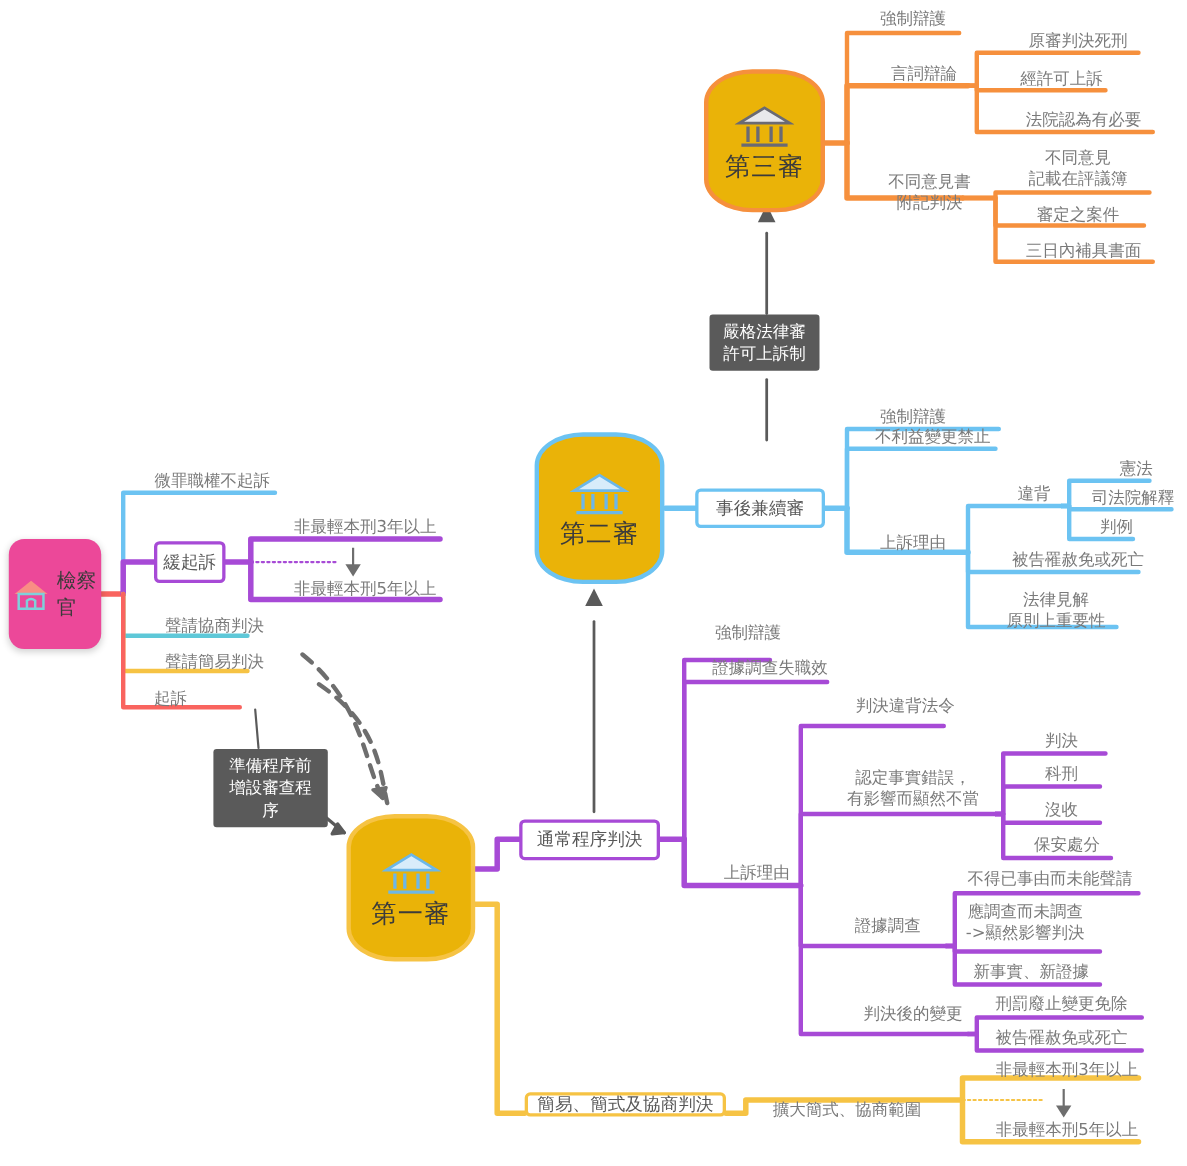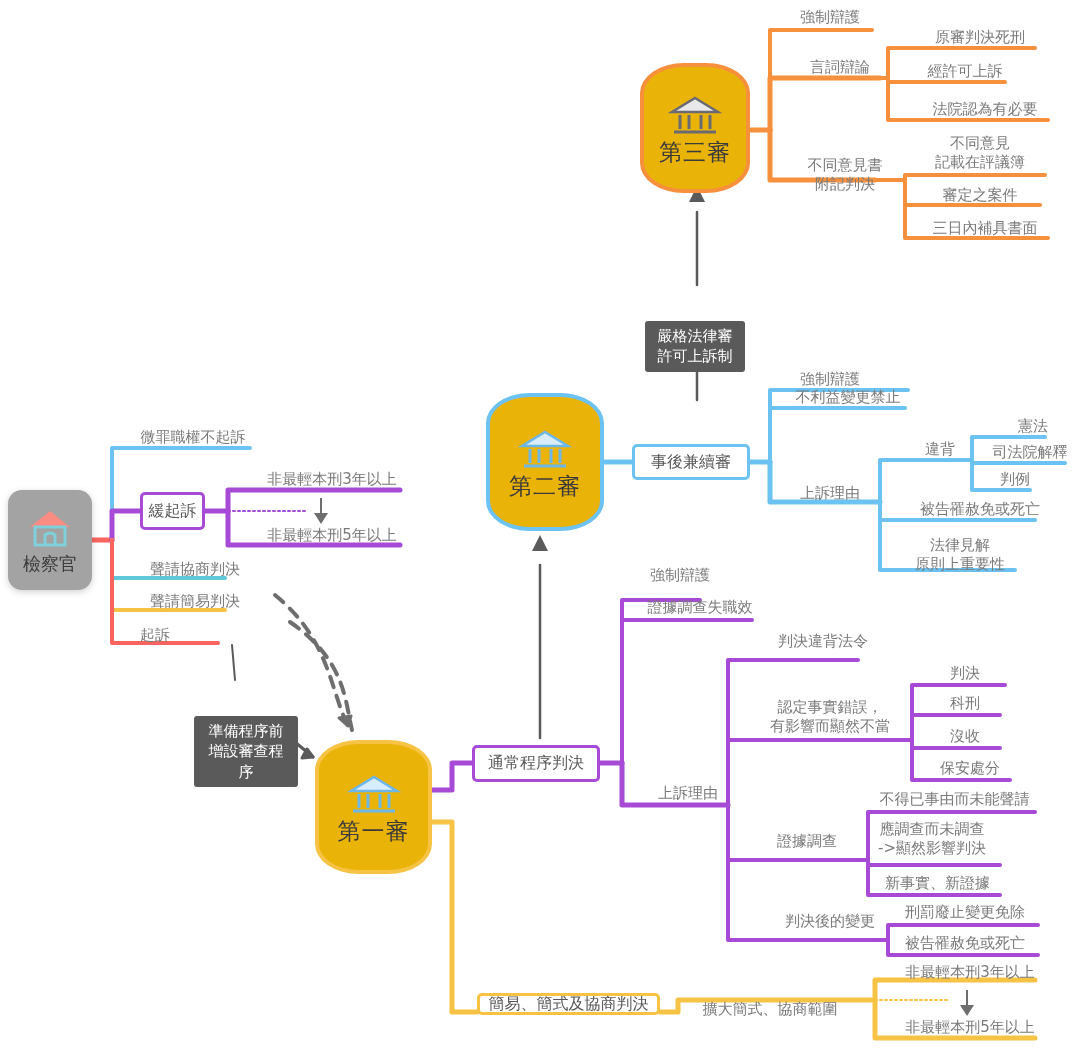--- a/index.html
+++ b/index.html
@@ -24,41 +24,41 @@
   }
   .capsule.blue{border-color:#6cc3f2;}
   .capsule.orange{border-color:#f6903d;}
   .capsule .cap-title{
     font-size:23px;color:#3b3b3b;letter-spacing:1px;line-height:1;
   }
   .bank{width:54px;height:44px;display:block;}
 
   
   .homecard{
-    background:#a3a3a3;border-radius:14px;
+    background:#ec4899;border-radius:14px;
     box-shadow:0 2px 7px rgba(0,0,0,.18);
-    display:flex;flex-direction:column;align-items:center;justify-content:center;gap:3px;
+    display:flex;flex-direction:row;align-items:center;justify-content:center;gap:3px;
   }
   .homecard .cap-title{font-size:18px;color:#3b3b3b;}
 
   
   .boxed{
     background:#ffffff;border:3px solid #a74ad6;border-radius:5px;
     display:flex;align-items:center;justify-content:center;
     font-size:16px;color:#585858;white-space:nowrap;padding:0 10px;
   }
   .boxed.blue{border-color:#6cc3f2;}
   .boxed.yellow{border-color:#f6c344;}
   .boxed.purple{border-color:#a74ad6;}
 
   
   .note{
     background:#5a5a5a;color:#ffffff;border-radius:3px;
     font-size:15px;line-height:1.35;text-align:center;
-    padding:5px 8px;white-space:pre-line;margin-top:35px;
+    padding:5px 8px;white-space:pre-line;
   }
 
   
   .blabel{
     color:#7a7a7a;font-size:15px;line-height:1.25;white-space:pre-line;
     text-align:center;
   }
   .blabel.left{text-align:left;}
 </style>
 </head>

